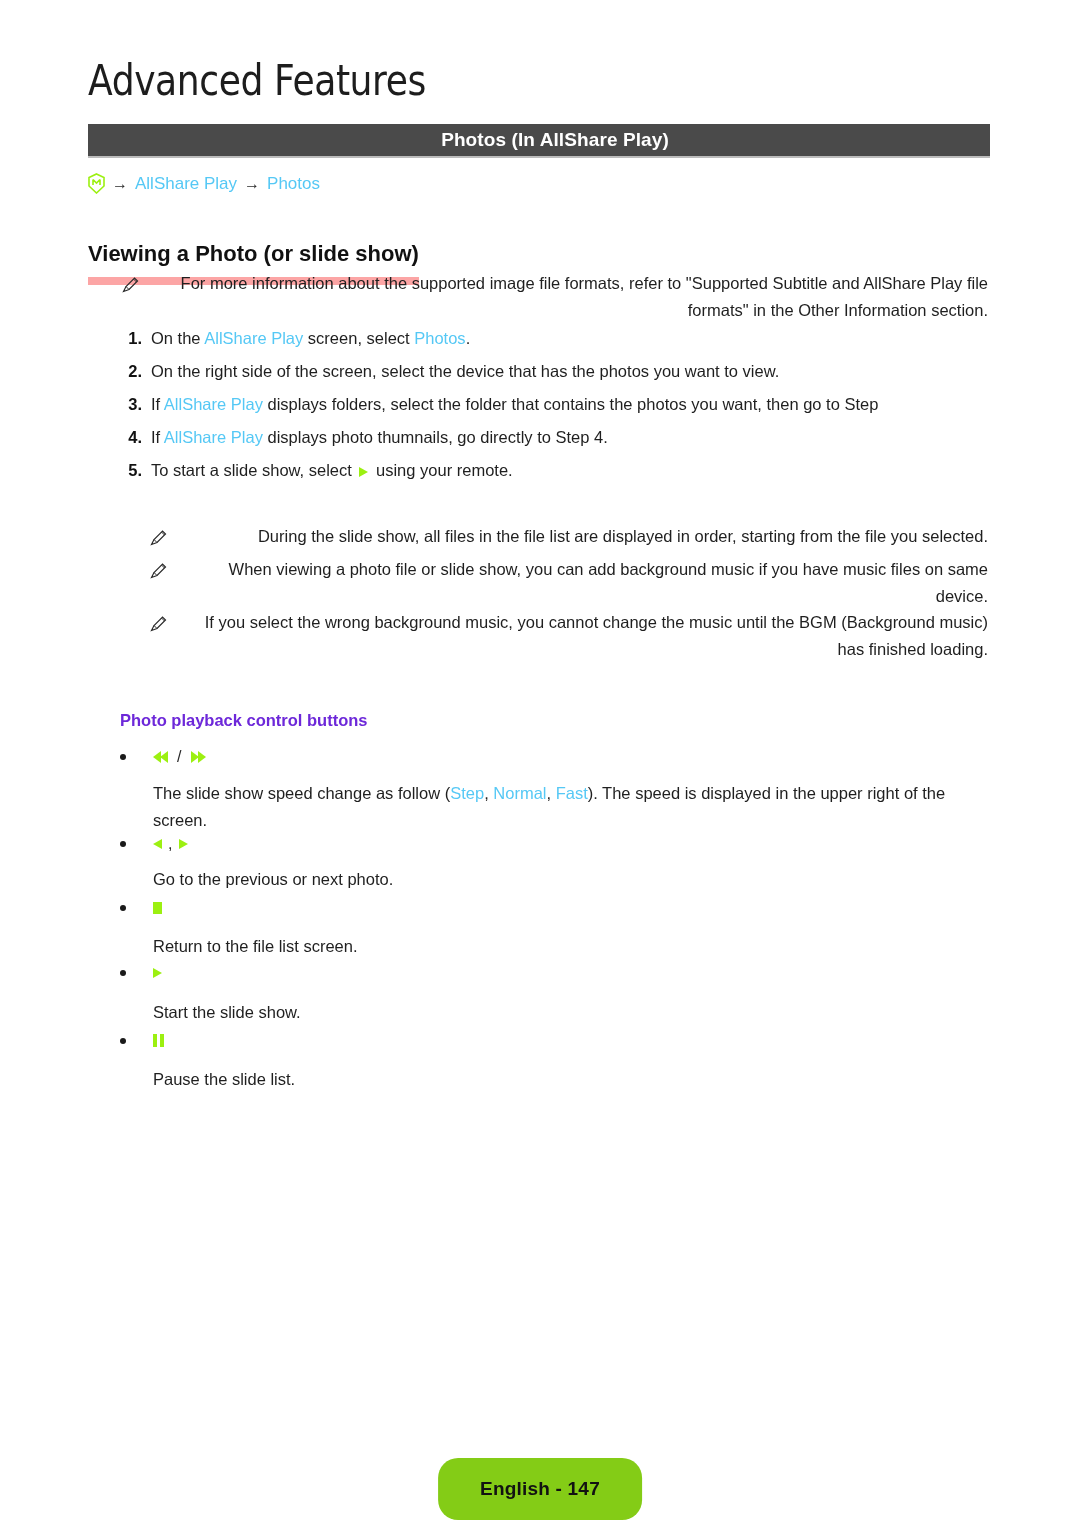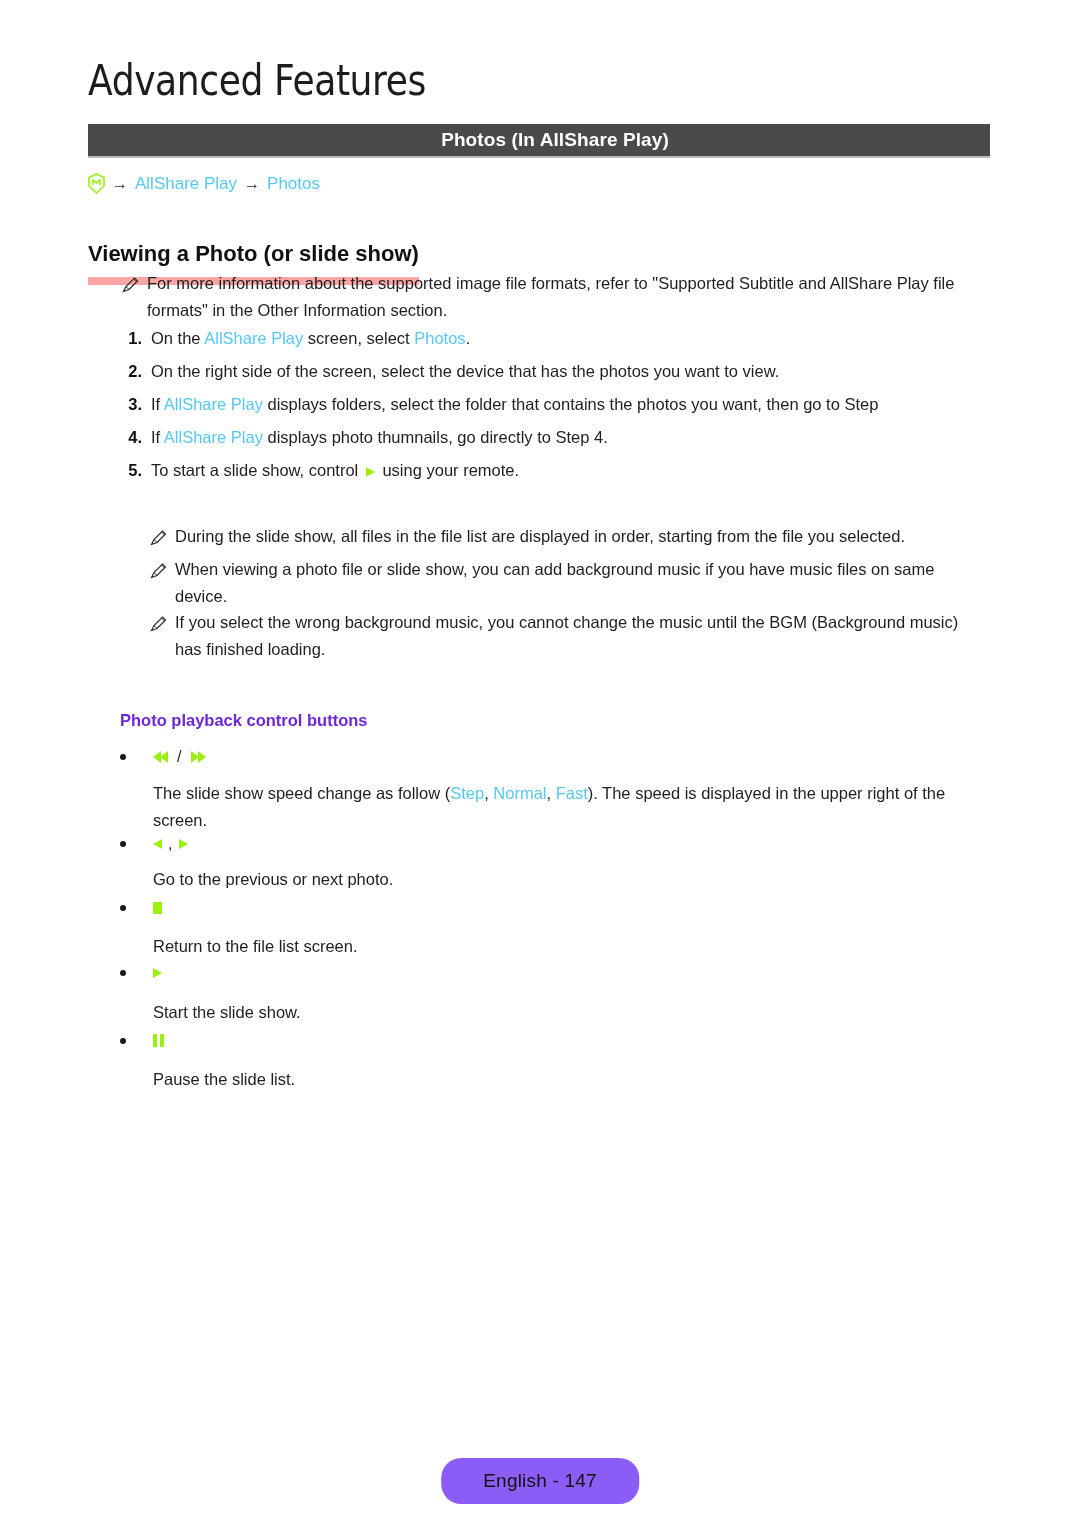--- a/index.html
+++ b/index.html
@@ -107,21 +107,21 @@
     display: flex;
     align-items: flex-start;
     gap: 8px;
   }
   .note-icon {
     flex: 0 0 auto;
     width: 17px;
     height: 17px;
     margin-top: 4px;
   }
-  .note-text { flex: 1 1 auto; }
+  .note-text { flex: 1 1 auto; text-align: right; }
 
   
   .step {
     display: flex;
     align-items: flex-start;
     gap: 9px;
   }
   .step-num {
     flex: 0 0 auto;
     width: 20px;
@@ -207,25 +207,25 @@
   .g-pause span { width: 4px; height: 13px; background: #9cf011; }
   .slash { color: #2a2a2a; font-size: 16px; margin: 0 5px; }
   .comma { color: #2a2a2a; font-size: 16px; margin: 0 2px 0 1px; }
 
   
   .footer-pill {
     position: absolute;
     left: 50%;
     transform: translateX(-50%);
     top: 1458px;
-    background: #8b5cf6;
+    background: #84cc16;
     border-radius: 20px;
-    padding: 12px 42px;
+    padding: 20px 42px;
     font-size: 19px;
-    font-weight: normal;
+    font-weight: bold;
     color: #121212;
     letter-spacing: 0.2px;
   }
 </style>
 </head>
 <body>
 
 <div class="page">
 
   <div class="chapter-title">Advanced Features</div>
@@ -275,21 +275,21 @@
     <span class="step-text"><span>If </span><span class="link">AllShare Play</span><span> displays folders, select the folder that contains the photos you want, then go to Step</span></span>
   </div>
 
   <div class="body-block step" style="left:122px; top:424px; width:866px;">
     <span class="step-num">4.</span>
     <span class="step-text"><span>If </span><span class="link">AllShare Play</span><span> displays photo thumnails, go directly to Step 4.</span></span>
   </div>
 
   <div class="body-block step" style="left:122px; top:457px; width:866px;">
     <span class="step-num">5.</span>
-    <span class="step-text"><span>To start a slide show, control </span><span class="g g-play-sm" style="margin:0 3px;"></span><span> using your remote.</span></span>
+    <span class="step-text"><span>To start a slide show, select </span><span class="g g-play-sm" style="margin:0 3px;"></span><span> using your remote.</span></span>
   </div>
 
 
   <div class="body-block note" style="left:150px; top:523px; width:838px;">
     <span class="note-icon">
       <svg width="17" height="17" viewBox="0 0 17 17">
         <path d="M1.5 15.5 L4 10.5 L12.5 2 L15.5 5 L7 13.5 Z" fill="none" stroke="#2a2a2a" stroke-width="1.2"></path>
         <path d="M4 10.5 L7 13.5" stroke="#2a2a2a" stroke-width="1"></path>
         <path d="M11.5 3 L14.5 6" stroke="#2a2a2a" stroke-width="1"></path>
       </svg>

